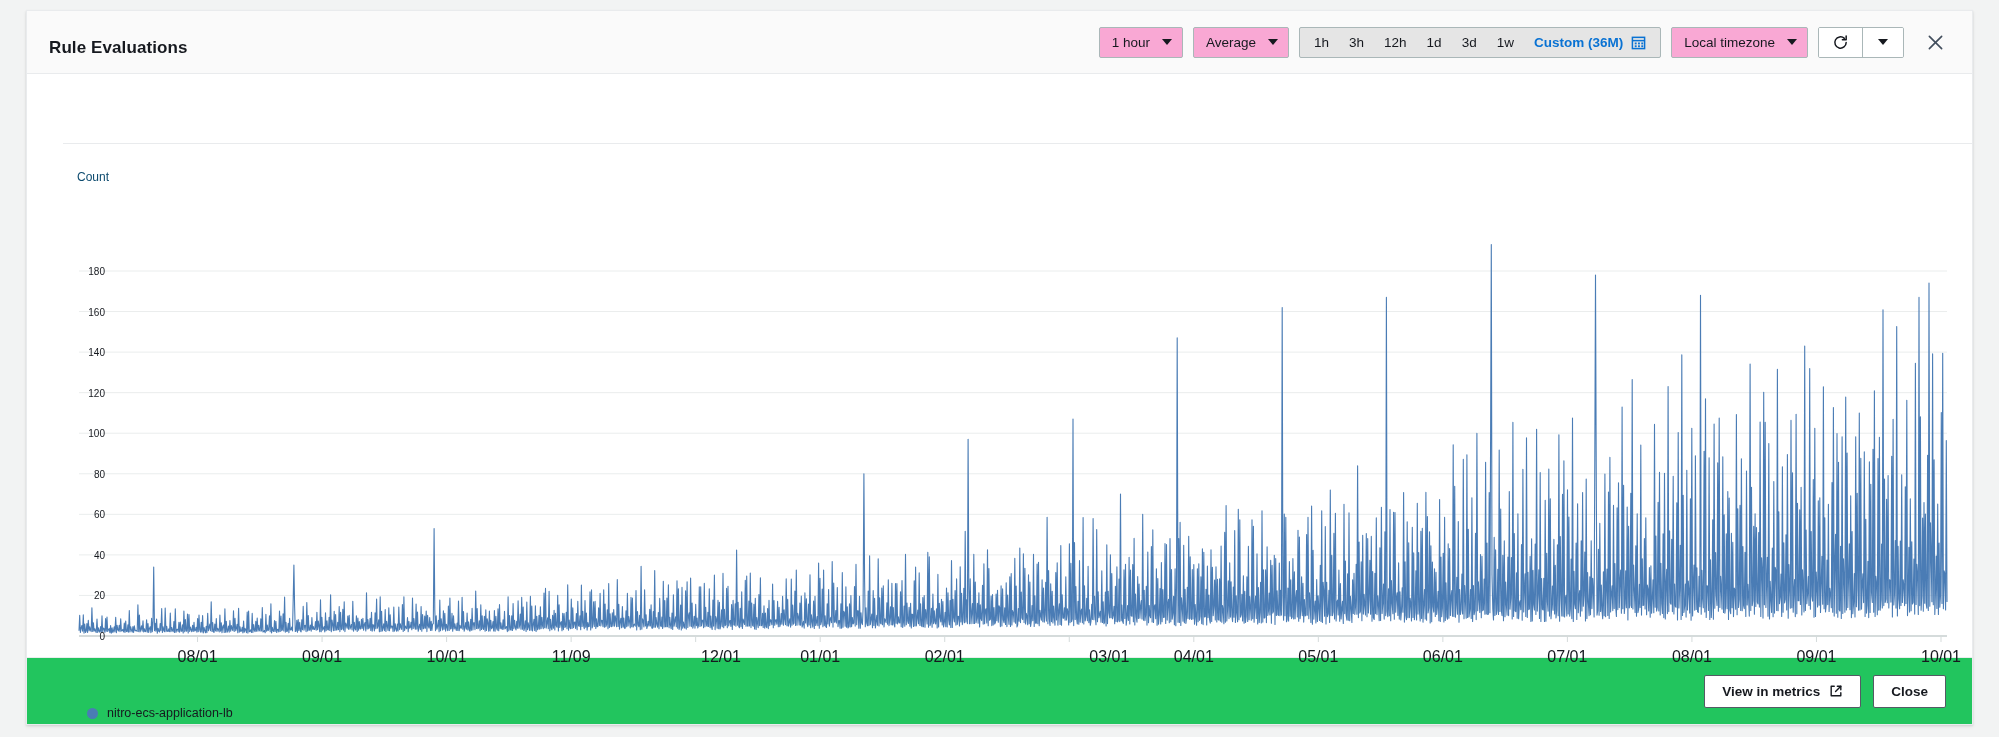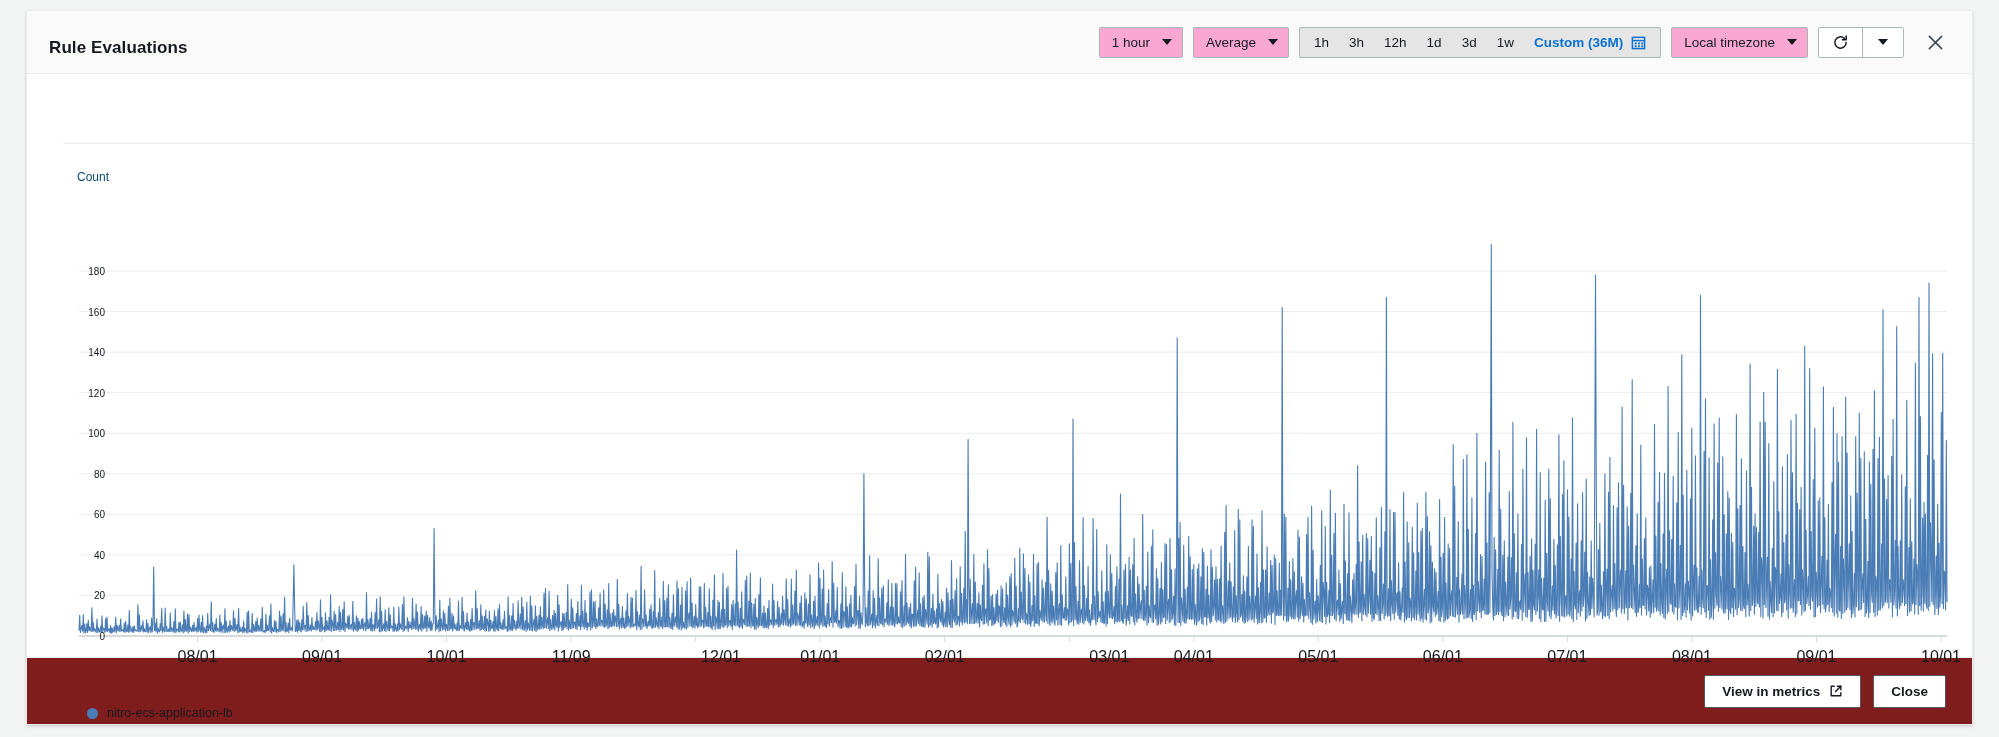--- a/index.html
+++ b/index.html
@@ -180,21 +180,21 @@
   
   .panel-footer {
     height: 67px;
     min-height: 67px;
     border-top: 1px solid #eaeded;
     display: flex;
     align-items: center;
     justify-content: flex-end;
     padding-right: 26px;
     gap: 12px;
-    background: #7f1d1d;
+    background: #22c55e;
   }
   .fbtn {
     height: 33px;
     padding: 0 17px;
     border: 1px solid #545b64;
     border-radius: 2px;
     background: #fff;
     color: #16191f;
     font-size: 13.5px;
     font-weight: bold;

